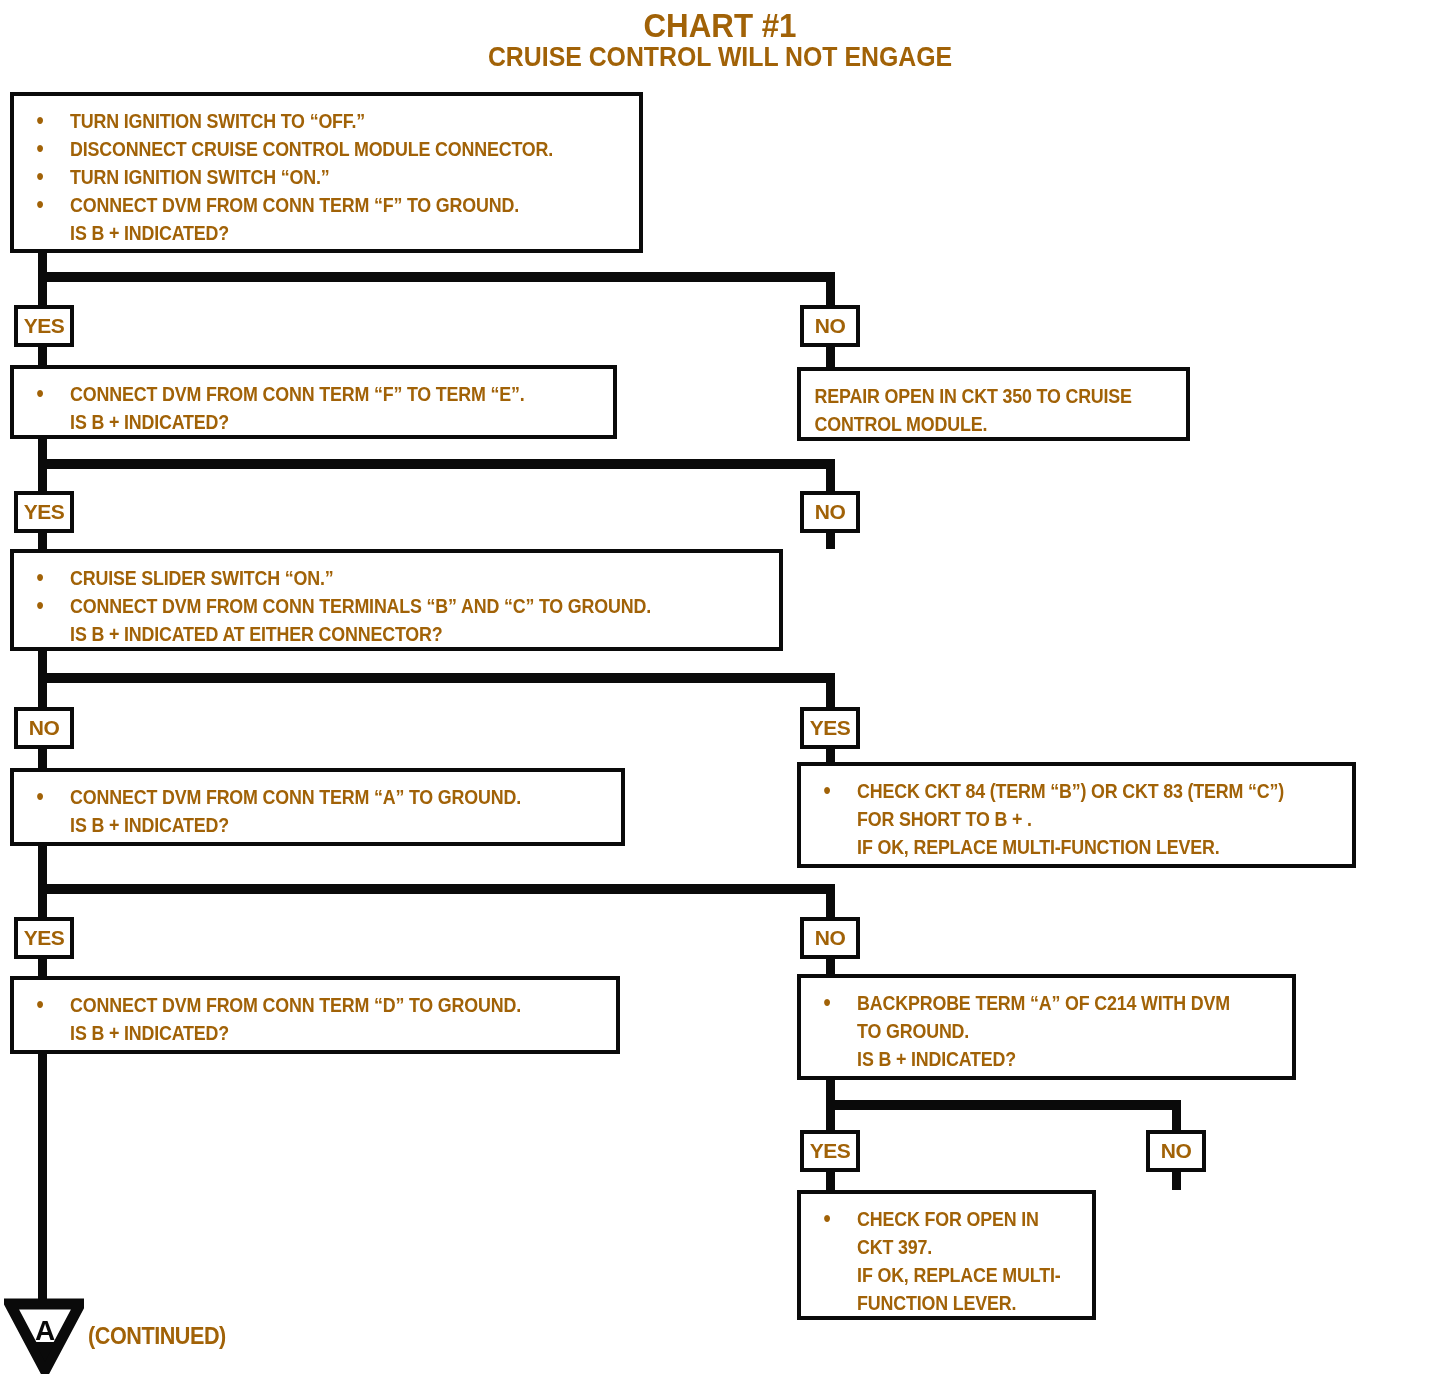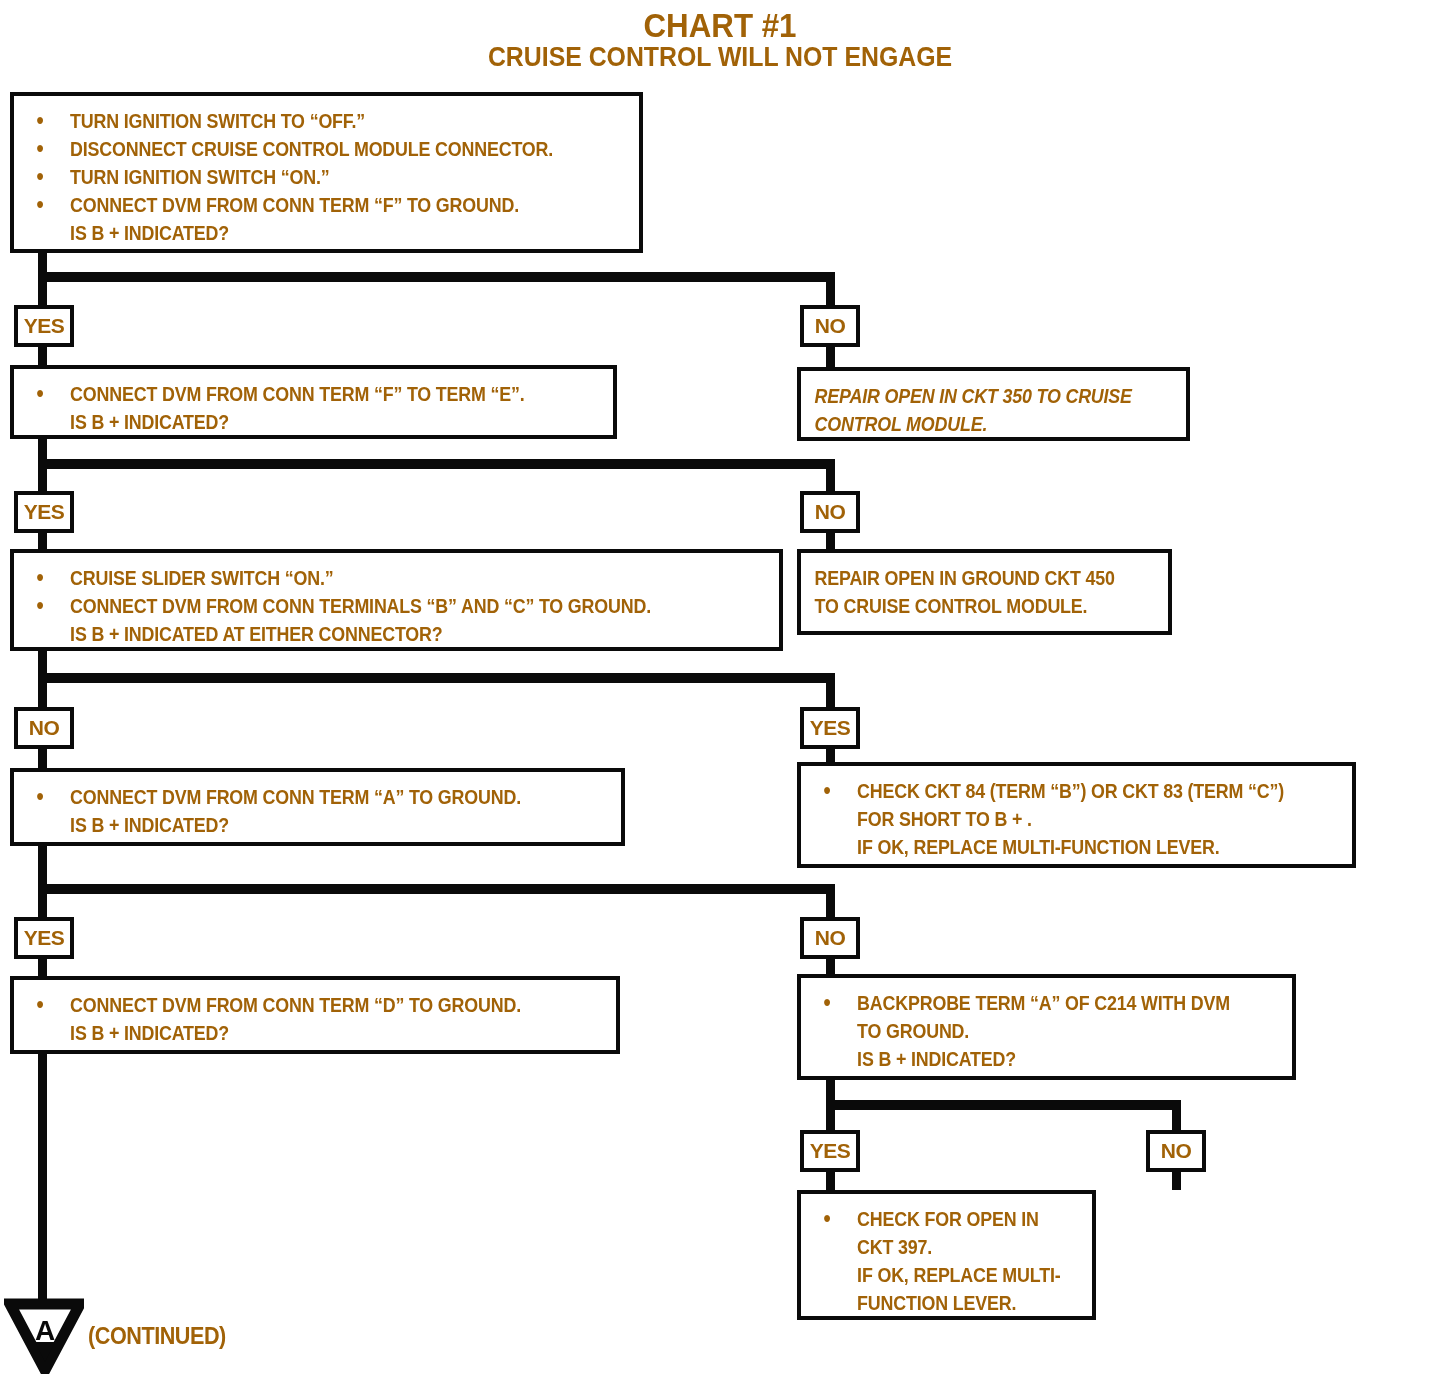--- a/index.html
+++ b/index.html
@@ -66,21 +66,21 @@
     </div>
   <div class="seg" style="left:38px;top:347px;width:9px;height:18px;"></div>
   <div class="seg" style="left:826px;top:347px;width:9px;height:20px;"></div>
 
   <div class="node bulleted" style="left:10px;top:365px;width:607px;height:74px;">
     <div class="content">
       <div class="ln"><span class="dot">●</span><span>CONNECT DVM FROM CONN TERM “F” TO TERM “E”.</span></div>
       <div class="ln"><span>IS B + INDICATED?</span></div>
     </div>
   </div>
-  <div class="node plain" style="left:797px;top:367px;width:393px;height:74px;font-style:italic;">
+  <div class="node plain" style="left:797px;top:367px;width:393px;height:74px;">
     <div class="content">
       <div class="ln"><span>REPAIR OPEN IN CKT 350 TO CRUISE</span></div>
       <div class="ln"><span>CONTROL MODULE.</span></div>
     </div>
   </div>
 
   <div class="seg" style="left:38px;top:439px;width:9px;height:30px;"></div>
   <div class="seg" style="left:38px;top:459px;width:797px;height:10px;"></div>
   <div class="seg" style="left:38px;top:469px;width:9px;height:22px;"></div>
   <div class="seg" style="left:826px;top:469px;width:9px;height:22px;"></div>
@@ -91,26 +91,20 @@
       <span>NO</span>
     </div>
   <div class="seg" style="left:38px;top:533px;width:9px;height:16px;"></div>
   <div class="seg" style="left:826px;top:533px;width:9px;height:16px;"></div>
 
   <div class="node bulleted" style="left:10px;top:549px;width:773px;height:102px;">
     <div class="content">
       <div class="ln"><span class="dot">●</span><span>CRUISE SLIDER SWITCH “ON.”</span></div>
       <div class="ln"><span class="dot">●</span><span>CONNECT DVM FROM CONN TERMINALS “B” AND “C” TO GROUND.</span></div>
       <div class="ln"><span>IS B + INDICATED AT EITHER CONNECTOR?</span></div>
-    </div>
-  </div>
-  <div class="node plain" style="left:797px;top:549px;width:375px;height:86px;">
-    <div class="content">
-      <div class="ln"><span>REPAIR OPEN IN GROUND CKT 450</span></div>
-      <div class="ln"><span>TO CRUISE CONTROL MODULE.</span></div>
     </div>
   </div>
 
   <div class="seg" style="left:38px;top:651px;width:9px;height:32px;"></div>
   <div class="seg" style="left:38px;top:673px;width:797px;height:10px;"></div>
   <div class="seg" style="left:38px;top:683px;width:9px;height:24px;"></div>
   <div class="seg" style="left:826px;top:683px;width:9px;height:24px;"></div>
   <div class="lbl" style="left:14px;top:707px;">
       <span>NO</span>
     </div>

